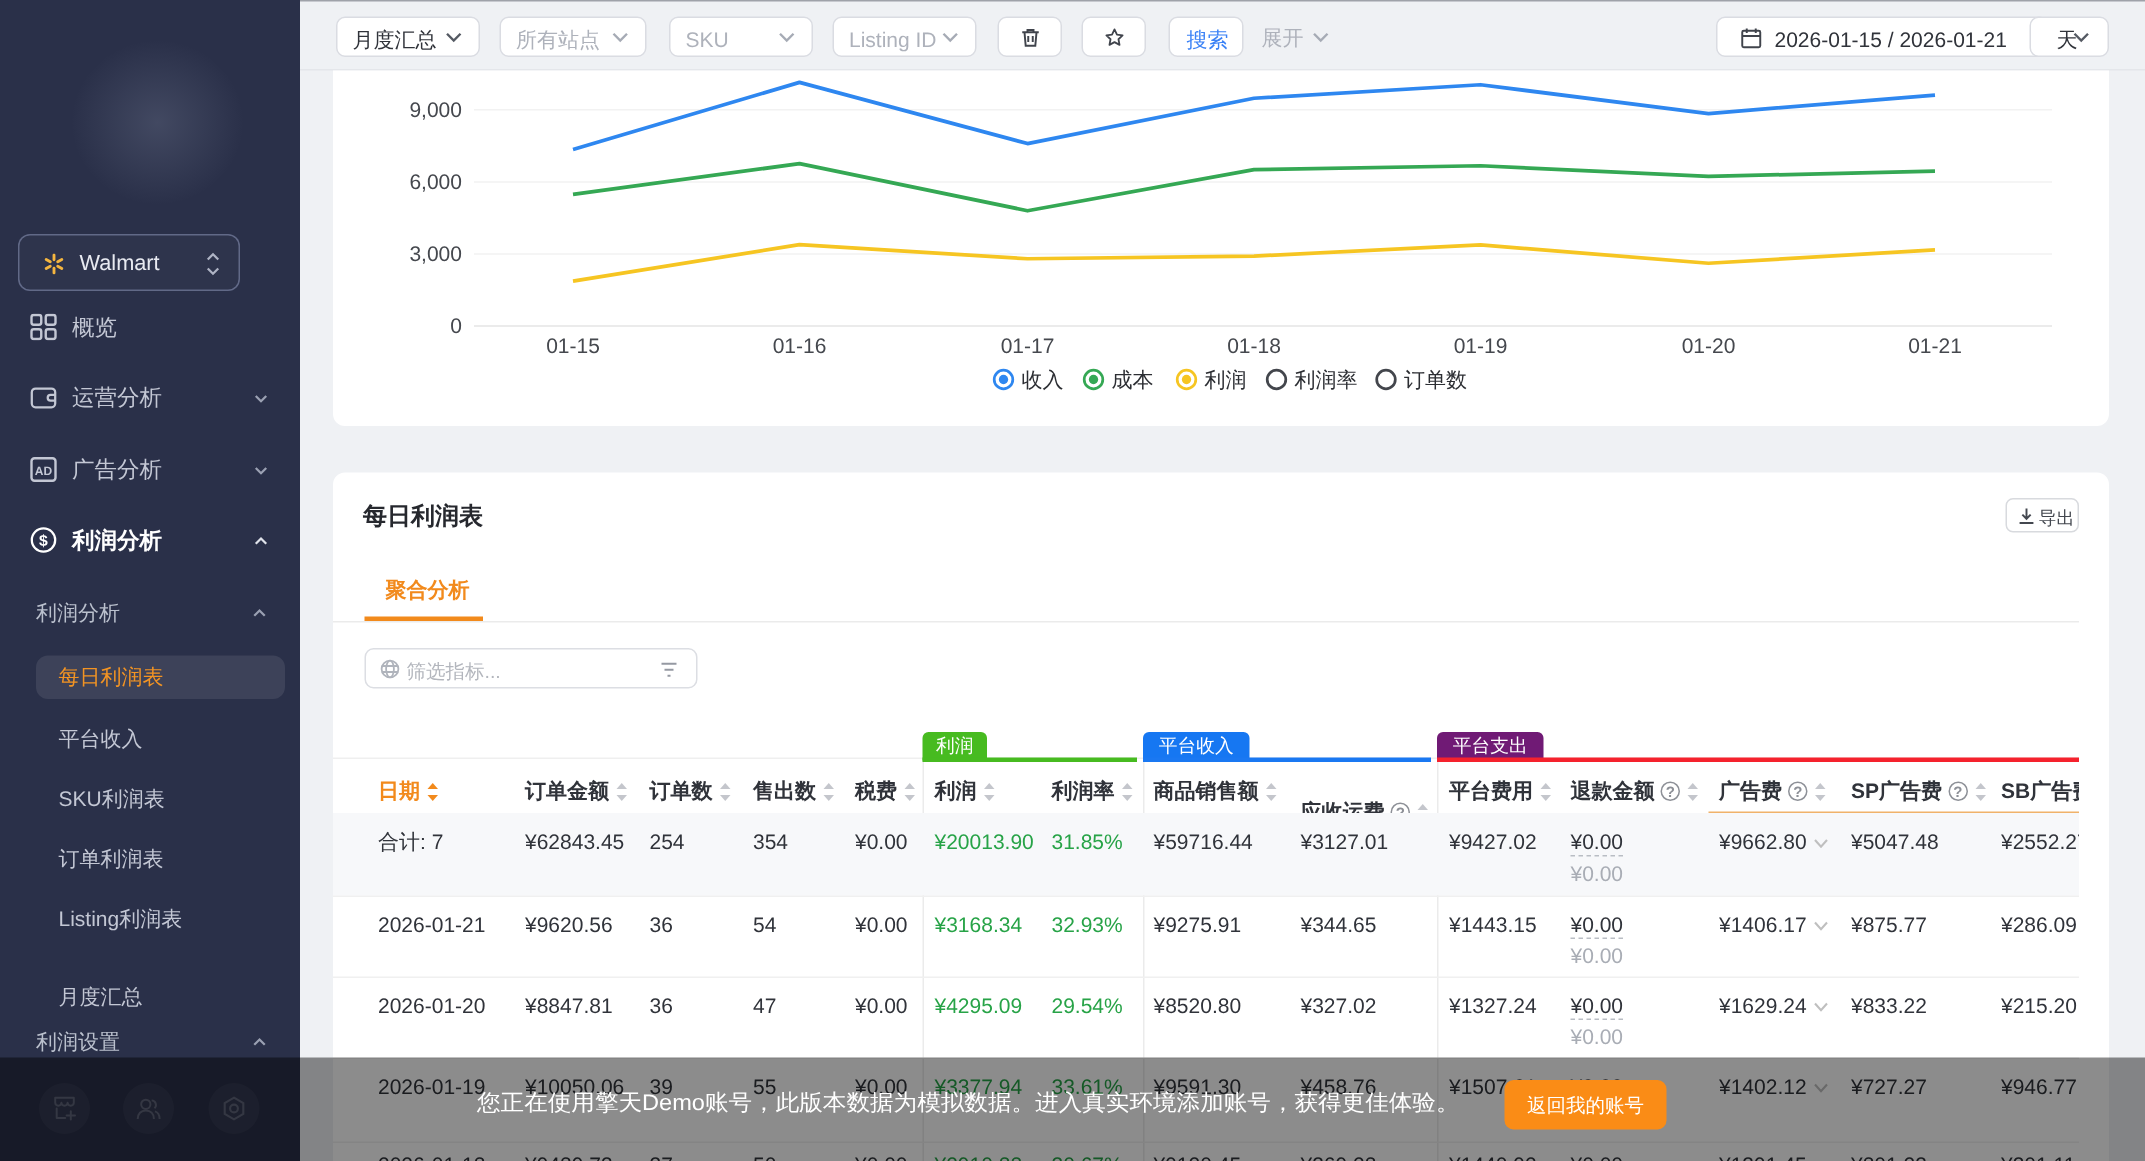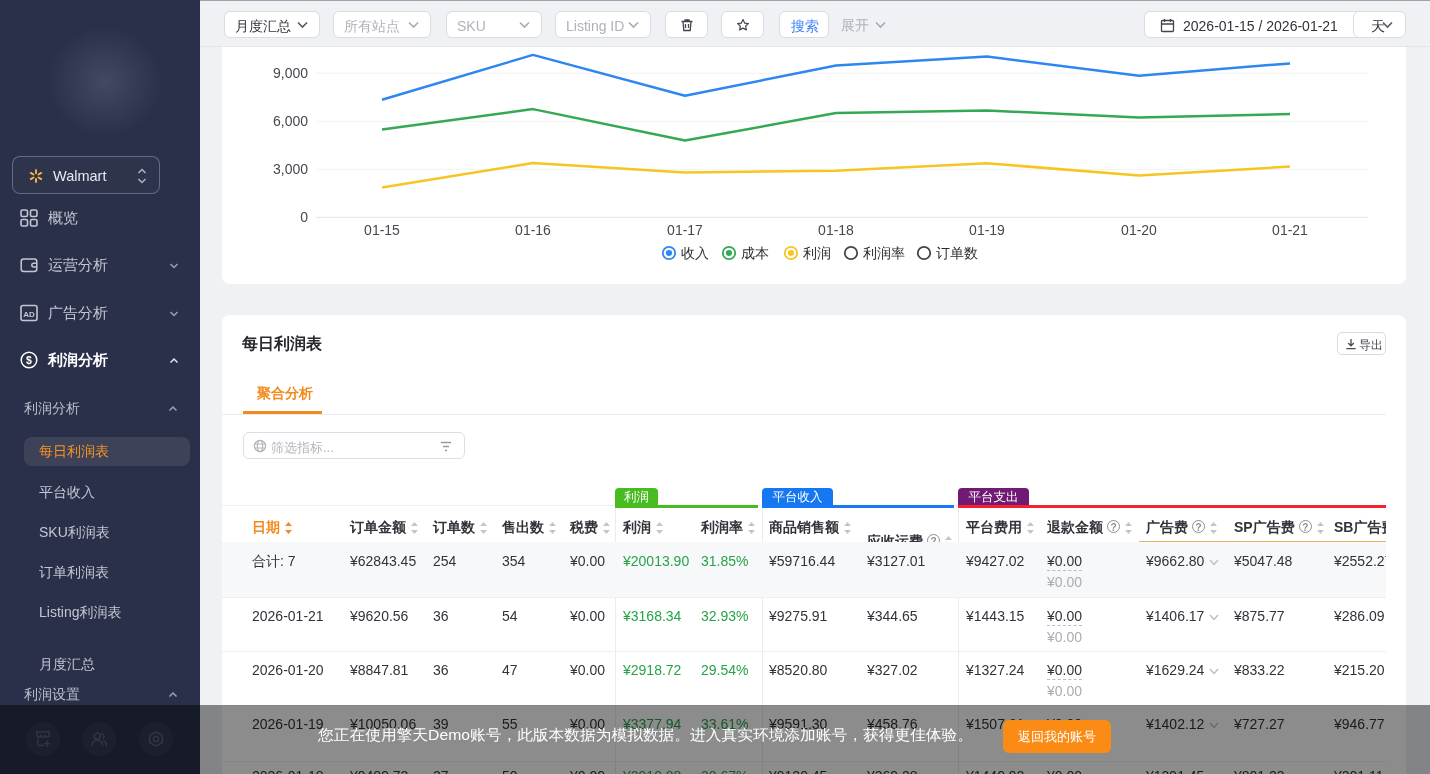--- a/index.html
+++ b/index.html
@@ -402,21 +402,21 @@
 <div class="drow" style="left:924px;top:293px">¥1406.17<svg style="margin-left:5px" width="10" height="7" viewBox="0 0 10 7">
           <path d="M1 1 L5 5.5 L9 1" fill="none" stroke="#bfbfbf" stroke-width="1.4"></path>
         </svg></div>
 <div class="drow" style="left:1012px;top:293px">¥875.77</div>
 <div class="drow" style="left:1112px;top:293px">¥286.09</div>
 <div class="drow" style="left:30px;top:347px">2026-01-20</div>
 <div class="drow" style="left:128px;top:347px">¥8847.81</div>
 <div class="drow" style="left:211px;top:347px">36</div>
 <div class="drow" style="left:280px;top:347px">47</div>
 <div class="drow" style="left:348px;top:347px">¥0.00</div>
-<div class="drow green" style="left:401px;top:347px">¥2918.72</div>
+<div class="drow green" style="left:401px;top:347px">¥4295.09</div>
 <div class="drow green" style="left:479px;top:347px">29.54%</div>
 <div class="drow" style="left:547px;top:347px">¥8520.80</div>
 <div class="drow" style="left:645px;top:347px">¥327.02</div>
 <div class="drow" style="left:744px;top:347px">¥1327.24</div>
 <div class="drow" style="left:825px;top:347px"><span class="dotted">¥0.00</span><div class="sub2">¥0.00</div></div>
 <div class="drow" style="left:924px;top:347px">¥1629.24<svg style="margin-left:5px" width="10" height="7" viewBox="0 0 10 7">
           <path d="M1 1 L5 5.5 L9 1" fill="none" stroke="#bfbfbf" stroke-width="1.4"></path>
         </svg></div>
 <div class="drow" style="left:1012px;top:347px">¥833.22</div>
 <div class="drow" style="left:1112px;top:347px">¥215.20</div>

